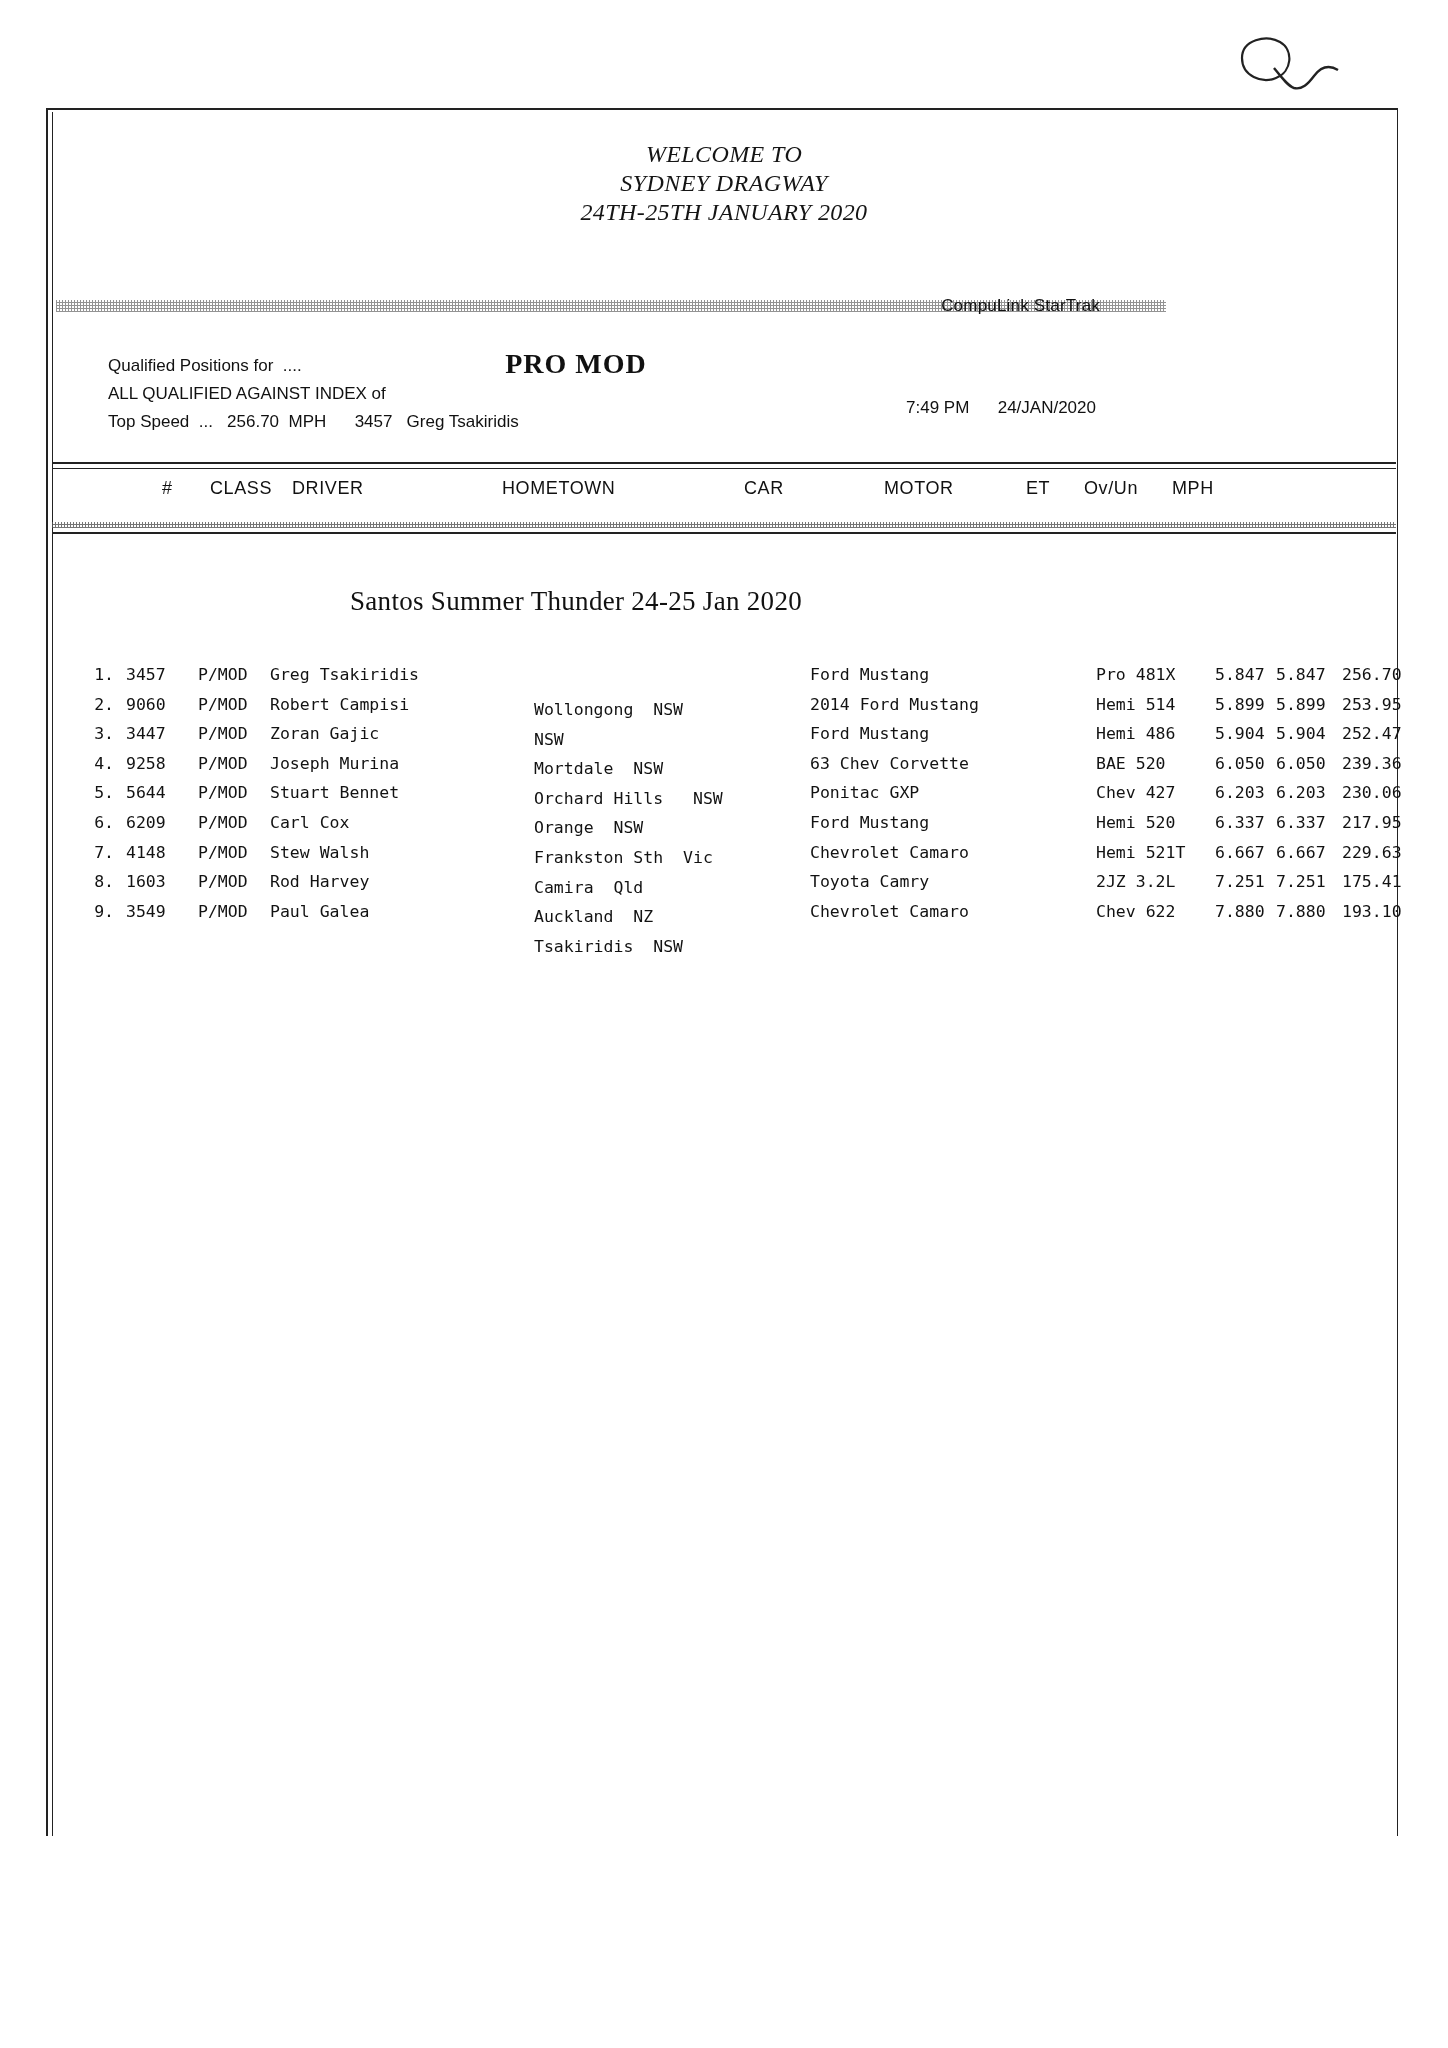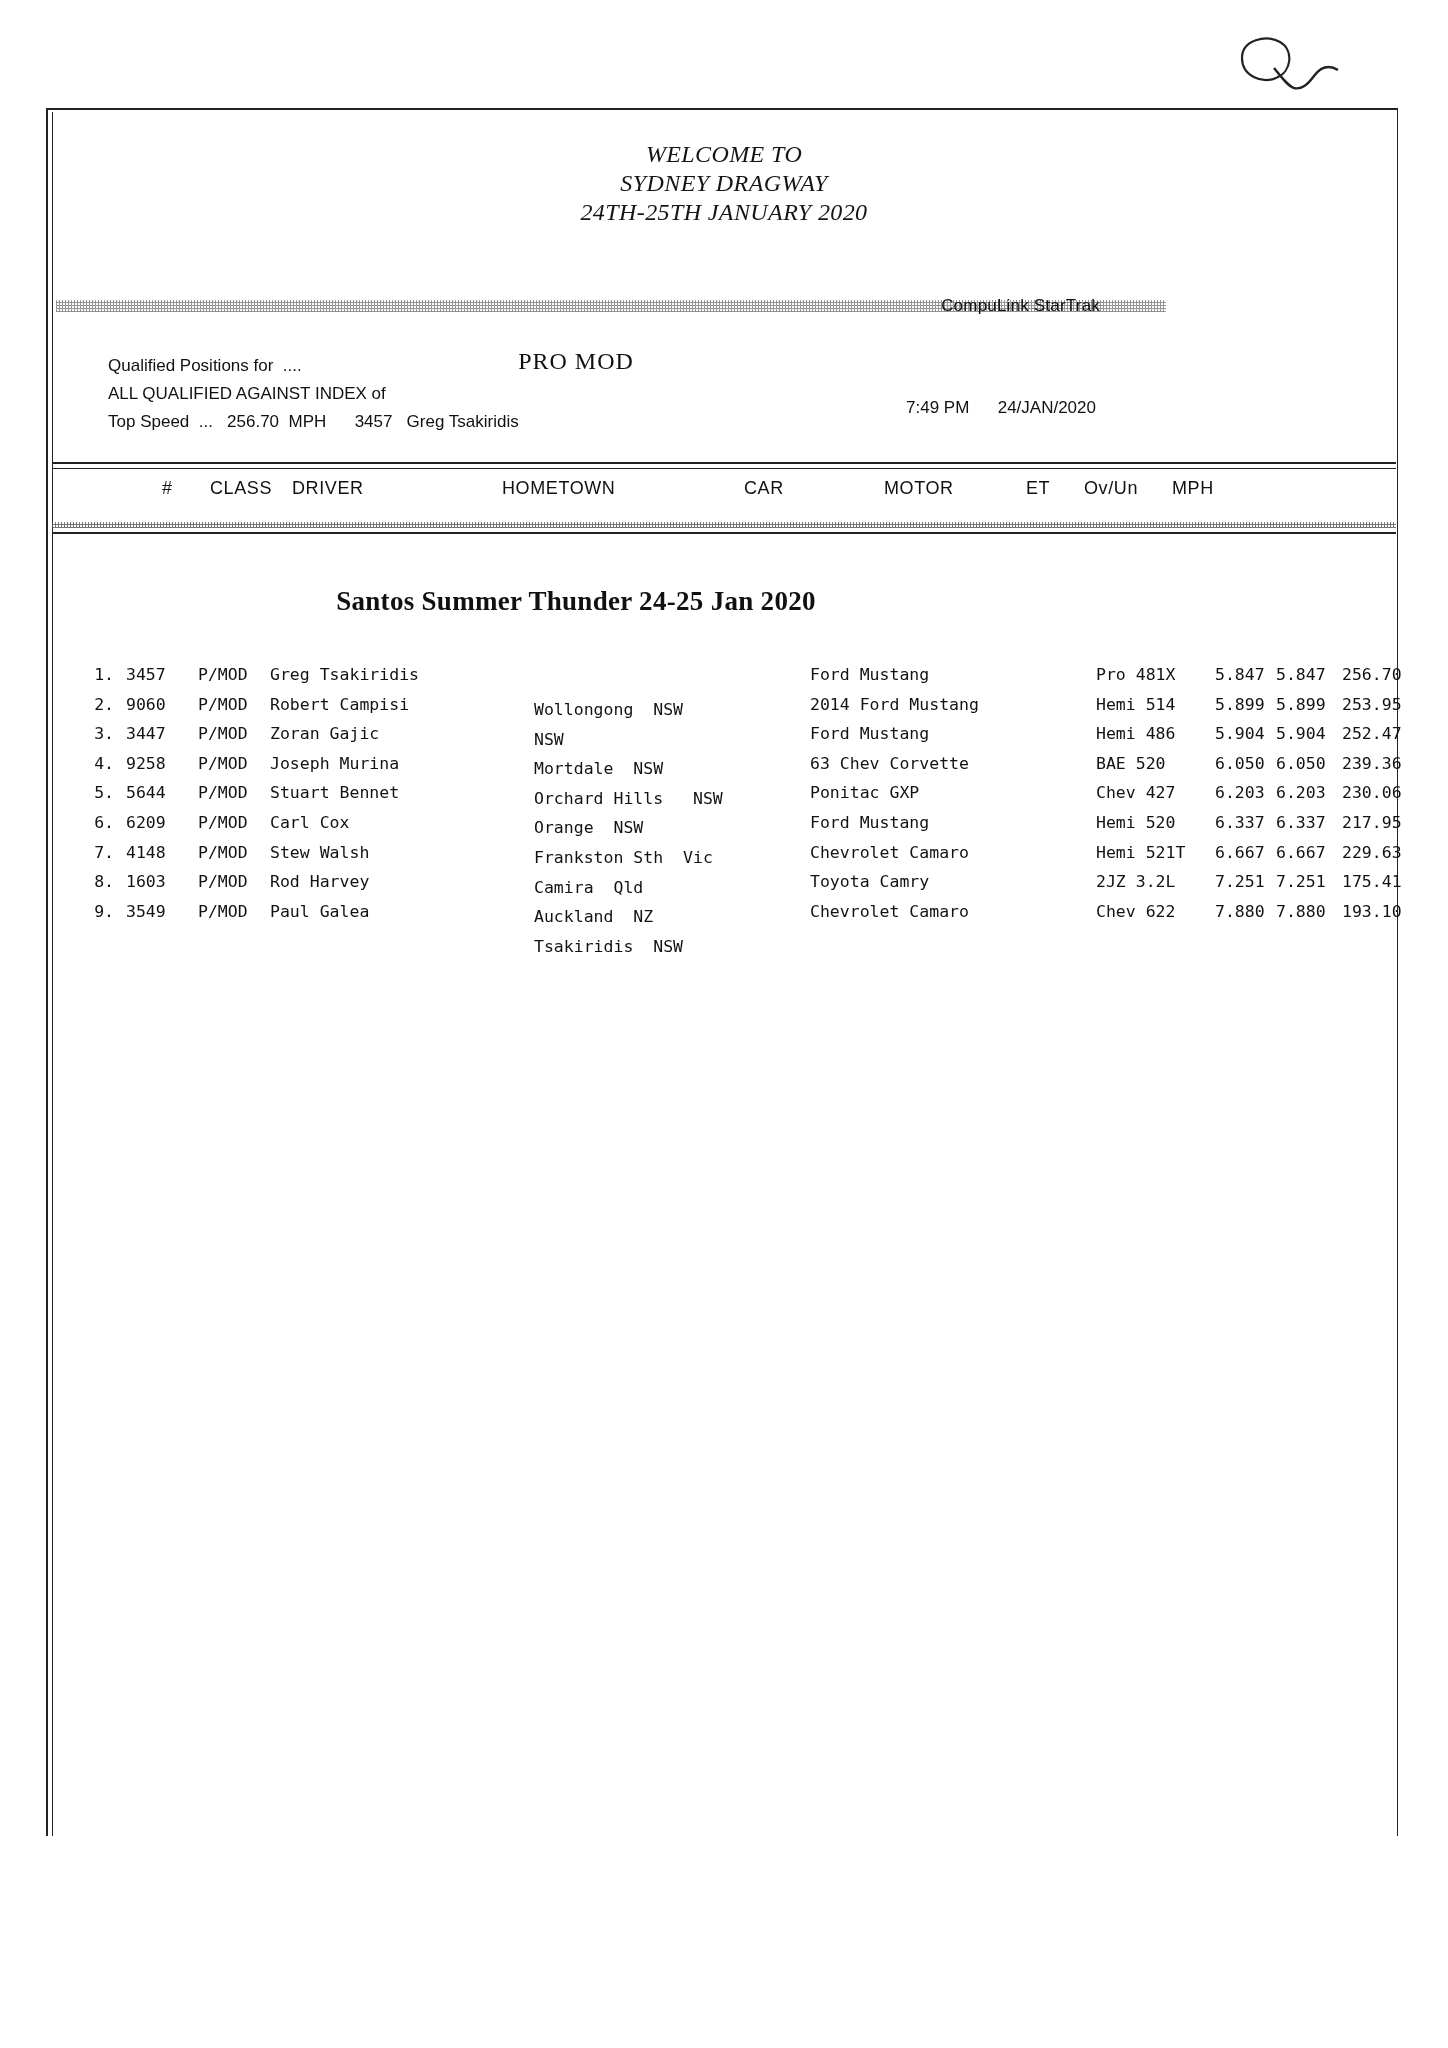--- a/index.html
+++ b/index.html
@@ -103,22 +103,22 @@
     color: #111;
   }
   .meta .ln { white-space: pre; }
 
   .promod {
     position: absolute;
     left: 0; right: 0;
     top: 348px;
     text-align: center;
     font-family: "Liberation Serif", serif;
-    font-weight: normal;
-    font-size: 24px;
+    font-weight: bold;
+    font-size: 28px;
     letter-spacing: 1px;
   }
 
   .stamp {
     position: absolute;
     right: 56px;
     top: 398px;
     font-size: 17px;
     white-space: pre;
   }
@@ -157,21 +157,21 @@
   }
   .col-heads span { position: absolute; top: 0; }
 
   
   .event-title {
     position: absolute;
     left: 0; right: 0;
     top: 586px;
     text-align: center;
     font-family: "Liberation Serif", serif;
-    font-weight: bold;
+    font-weight: normal;
     font-size: 27px;
     letter-spacing: .3px;
   }
 
   
   .results {
     position: absolute;
     left: 80px;
     top: 660px;
     width: 1320px;

